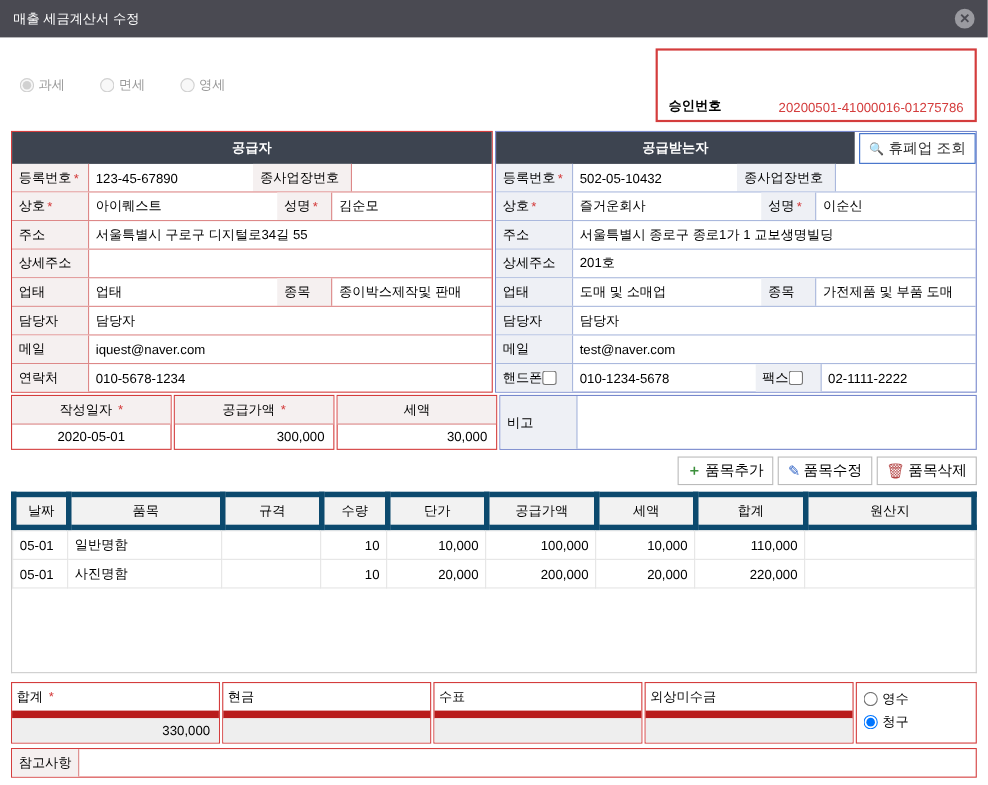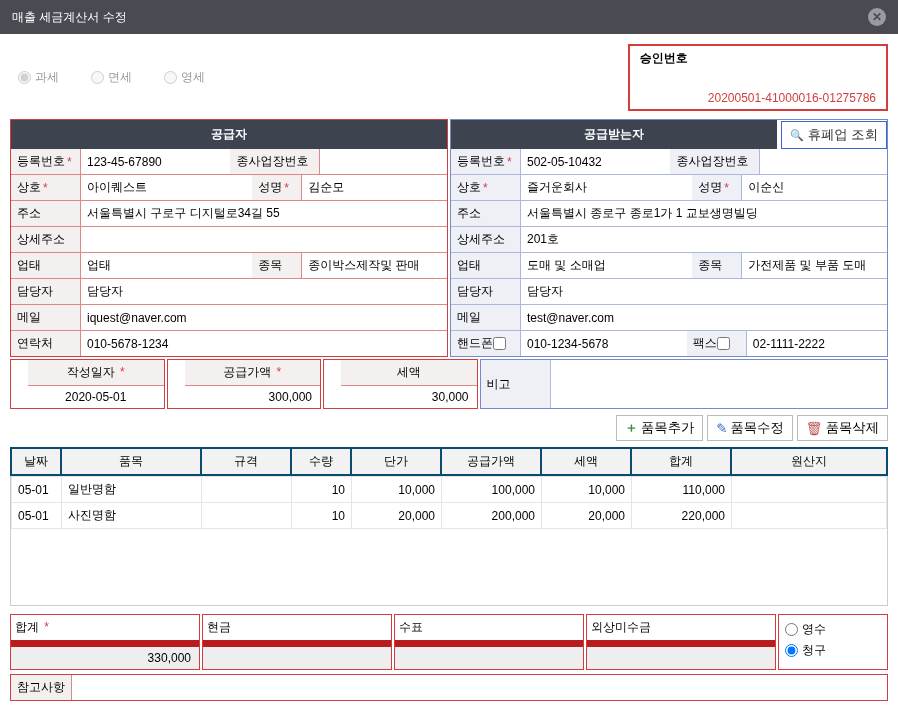--- a/index.html
+++ b/index.html
@@ -4,52 +4,52 @@
 <style>
 * { box-sizing: border-box; margin: 0; padding: 0; }
 body { font-family: "Malgun Gothic", Arial, sans-serif; font-size: 12px; background: #fff; width: 898px; }
 .titlebar { background: #4a4a52; color: #fff; padding: 8px 12px; display: flex; justify-content: space-between; align-items: center; }
 .titlebar .close { width: 18px; height: 18px; border-radius: 50%; background: #9a9aa0; color: #4a4a52; display: flex; align-items: center; justify-content: center; font-weight: bold; cursor: pointer; }
 .content { padding: 10px; }
 .toprow { display: flex; justify-content: space-between; align-items: center; margin-bottom: 8px; }
 .radio-group { display: flex; gap: 32px; align-items: center; padding-left: 8px; }
 .radio-item { display: flex; align-items: center; gap: 4px; color: #999; }
 .radio-item input { margin: 0; }
-.approval { border: 2px solid #d43d3d; display: flex; align-items: flex-start; }
+.approval { border: 2px solid #d43d3d; display: flex; align-items: flex-end; gap: 32px; }
 .approval .lbl { padding: 4px 10px; font-weight: bold; }
 .approval .val { padding: 4px 10px; color: #d43d3d; margin-top: 41px; }
 .supplier-row { display: flex; gap: 2px; margin-bottom: 2px; }
 .supplier-col { flex: 1; border: 1px solid #d43d3d; }
 .supplier-head { background: #3d4450; color: #fff; text-align: center; padding: 6px; font-weight: bold; }
 .btn-biz { background: #fff; border: 1px solid #3869c7; color: #333; padding: 4px 8px; cursor: pointer; display: flex; align-items: center; gap: 4px; margin-left: 4px; }
 .search-icon::before { content: "🔍"; font-size: 11px; }
 .field-grid { display: grid; }
 .field-row { display: flex; border-top: 1px solid #d88; align-items: center; }
 .field-row:first-child { border-top: none; }
 .flabel { background: #f5f0f0; padding: 4px 6px; border-right: 1px solid #d88; min-width: 70px; display: flex; align-items: center; }
 .fval { padding: 4px 6px; flex: 1; display: flex; align-items: center; }
 .req { color: #d43d3d; margin-left: 2px; }
 .supplier-col.blue { border-color: #7788cc; }
 .supplier-col.blue .field-row { border-color: #aab8dd; }
 .supplier-col.blue .flabel { background: #eef0f5; border-color: #aab8dd; }
 .head-flex { display: flex; align-items: center; }
 .head-flex .supplier-head { flex: 1; }
 .summary-row { display: flex; gap: 2px; margin-bottom: 4px; }
-.summary-box { border: 1px solid #d43d3d; flex: 1; padding-left: 17px; }
+.summary-box { border: 1px solid #d43d3d; flex: 1; }
 .summary-box .sh { background: #f5f0f0; text-align: center; padding: 4px; border-bottom: 1px solid #d88; }
 .summary-box .sv { text-align: right; padding: 4px 8px; }
 .bigo-box { border: 1px solid #7788cc; flex: 3; display: flex; }
 .bigo-box .flabel { background: #eef0f5; border-color: #aab8dd; }
 .item-btns { display: flex; justify-content: flex-end; gap: 4px; margin: 6px 0; }
 .item-btn { border: 1px solid #bbb; background: #fff; padding: 3px 8px; cursor: pointer; display: flex; align-items: center; gap: 3px; }
 .plus-icon { color: #3b8f3b; font-weight: bold; }
 .edit-icon { color: #3869c7; }
 .trash-icon { color: #b44545; }
 .item-table { width: 100%; border-collapse: collapse; border: 1px solid #ccc; }
-.item-table th { background: #f2f2f2; border: 2px solid #0c4a6e; padding: 4px; font-weight: normal; }
+.item-table th { background: #f2f2f2; border: 5px solid #0c4a6e; padding: 4px; font-weight: normal; }
 .item-table td { border: 1px solid #e5e5e5; padding: 4px 6px; text-align: right; }
 .item-table td.tl { text-align: left; }
 .item-table td.tc { text-align: left; }
 .item-scroll { height: 130px; overflow: auto; border: 1px solid #ccc; border-top: none; }
 .totals-row { display: flex; gap: 2px; margin-top: 8px; }
 .total-box { border: 1px solid #d43d3d; flex: 1; }
 .total-box .th { text-align: left; padding: 4px; border-bottom: 7px solid #b91c1c; }
 .total-box .tv { text-align: right; padding: 4px 8px; background: #eee; min-height: 22px; }
 .receipt-box { border: 1px solid #d43d3d; width: 110px; padding: 4px; }
 .receipt-box label { display: flex; align-items: center; gap: 4px; padding: 2px; }

